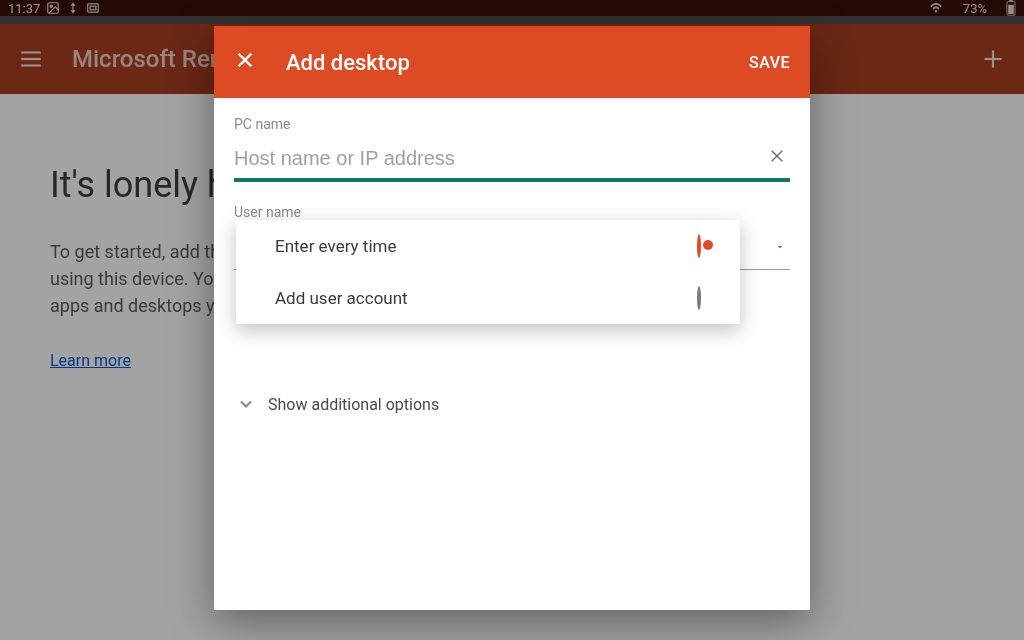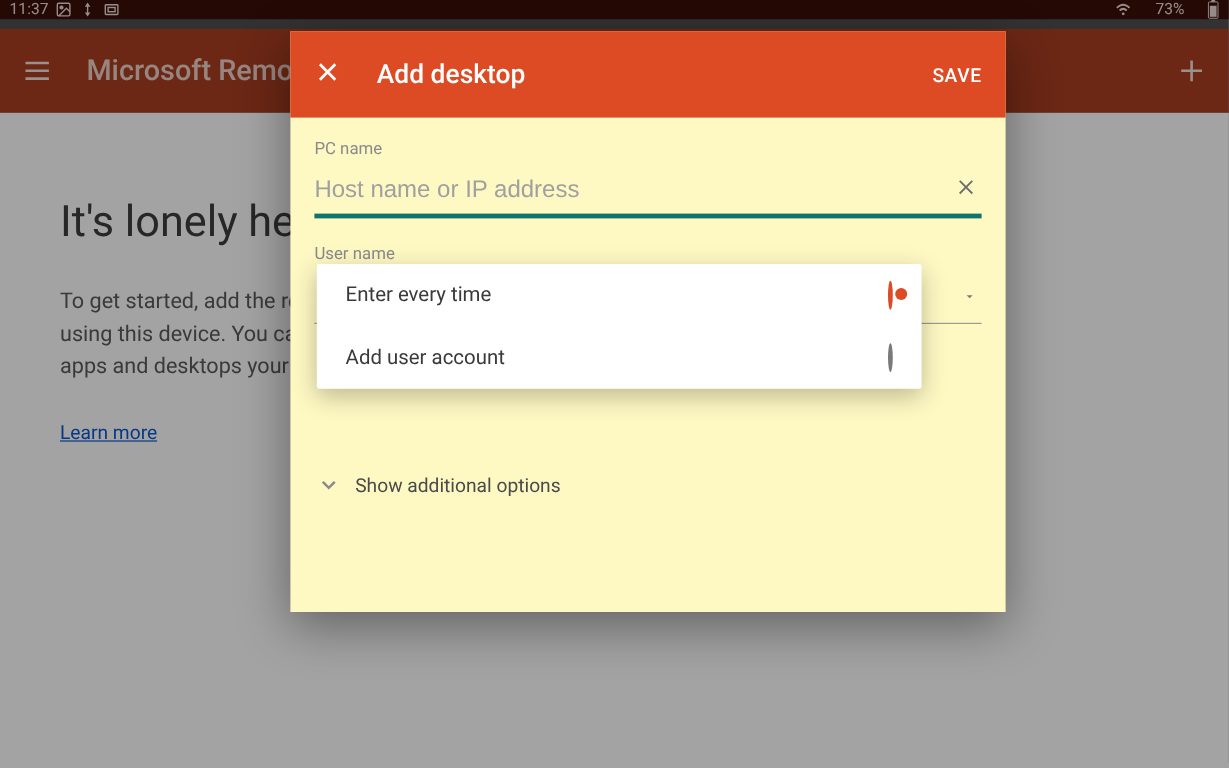--- a/index.html
+++ b/index.html
@@ -34,23 +34,23 @@
   .bg-content {
     position: absolute; top: 94px; left: 0; right: 0; bottom: 0;
     background: #fafafa; padding: 70px 50px 0 50px; color: #4a4a4a;
   }
   .bg-content h1 { font-size: 36px; font-weight: 400; color: #3c3c3c; margin-bottom: 32px; }
   .bg-content p { font-size: 18px; line-height: 1.5; color: #5a5a5a; max-width: 560px; }
   .bg-content a { color: #0b57d0; text-decoration: underline; display: inline-block; margin-top: 32px; }
 
   
   .dialog {
-    position: absolute; left: 214px; top: 26px; width: 596px; height: 484px;
-    background: #fef9c3; box-shadow: 0 12px 40px rgba(0,0,0,0.4);
-    display: flex; flex-direction: column; margin-left: 28px;
+    position: absolute; left: 214px; top: 26px; width: 596px; height: 584px;
+    background: #ffffff; box-shadow: 0 12px 40px rgba(0,0,0,0.4);
+    display: flex; flex-direction: column;
   }
   .dialog-header {
     height: 72px; background: #dd4b24; color: #fff; display: flex; align-items: center;
     padding: 0 20px;
   }
   .dialog-header .close { margin-right: 30px; cursor: pointer; }
   .dialog-title { font-size: 22px; font-weight: 500; flex: 1; }
   .dialog-save { font-size: 16px; font-weight: 500; letter-spacing: 0.5px; cursor: pointer; }
 
   .dialog-body { padding: 18px 20px; position: relative; flex: 1; }
@@ -65,21 +65,21 @@
 
   .user-select-row { border-bottom: 1px solid #9a9a9a; height: 44px; display: flex; align-items: center; position: relative; }
   .user-select-row .caret { position: absolute; right: 4px; color: #7a7a7a; }
 
   
   .dropdown {
     position: absolute; left: 22px; top: 122px; width: 504px; background: #ffffff;
     border-radius: 2px; box-shadow: 0 6px 20px rgba(0,0,0,0.25);
   }
   .dropdown-item {
-    height: 52px; display: flex; align-items: center; padding: 0 24px;
+    height: 52px; display: flex; align-items: center; padding: 0 39px;
     font-size: 17px; color: #3a3a3a; cursor: pointer;
   }
   .dropdown-item .radio { margin-left: auto; }
 
   .radio-outer { width: 22px; height: 22px; border-radius: 50%; border: 2px solid #7a7a7a; position: relative; }
   .radio-outer.selected { border-color: #dd4b24; }
   .radio-outer.selected::after {
     content: ""; position: absolute; left: 4px; top: 4px; width: 10px; height: 10px;
     border-radius: 50%; background: #dd4b24;
   }

